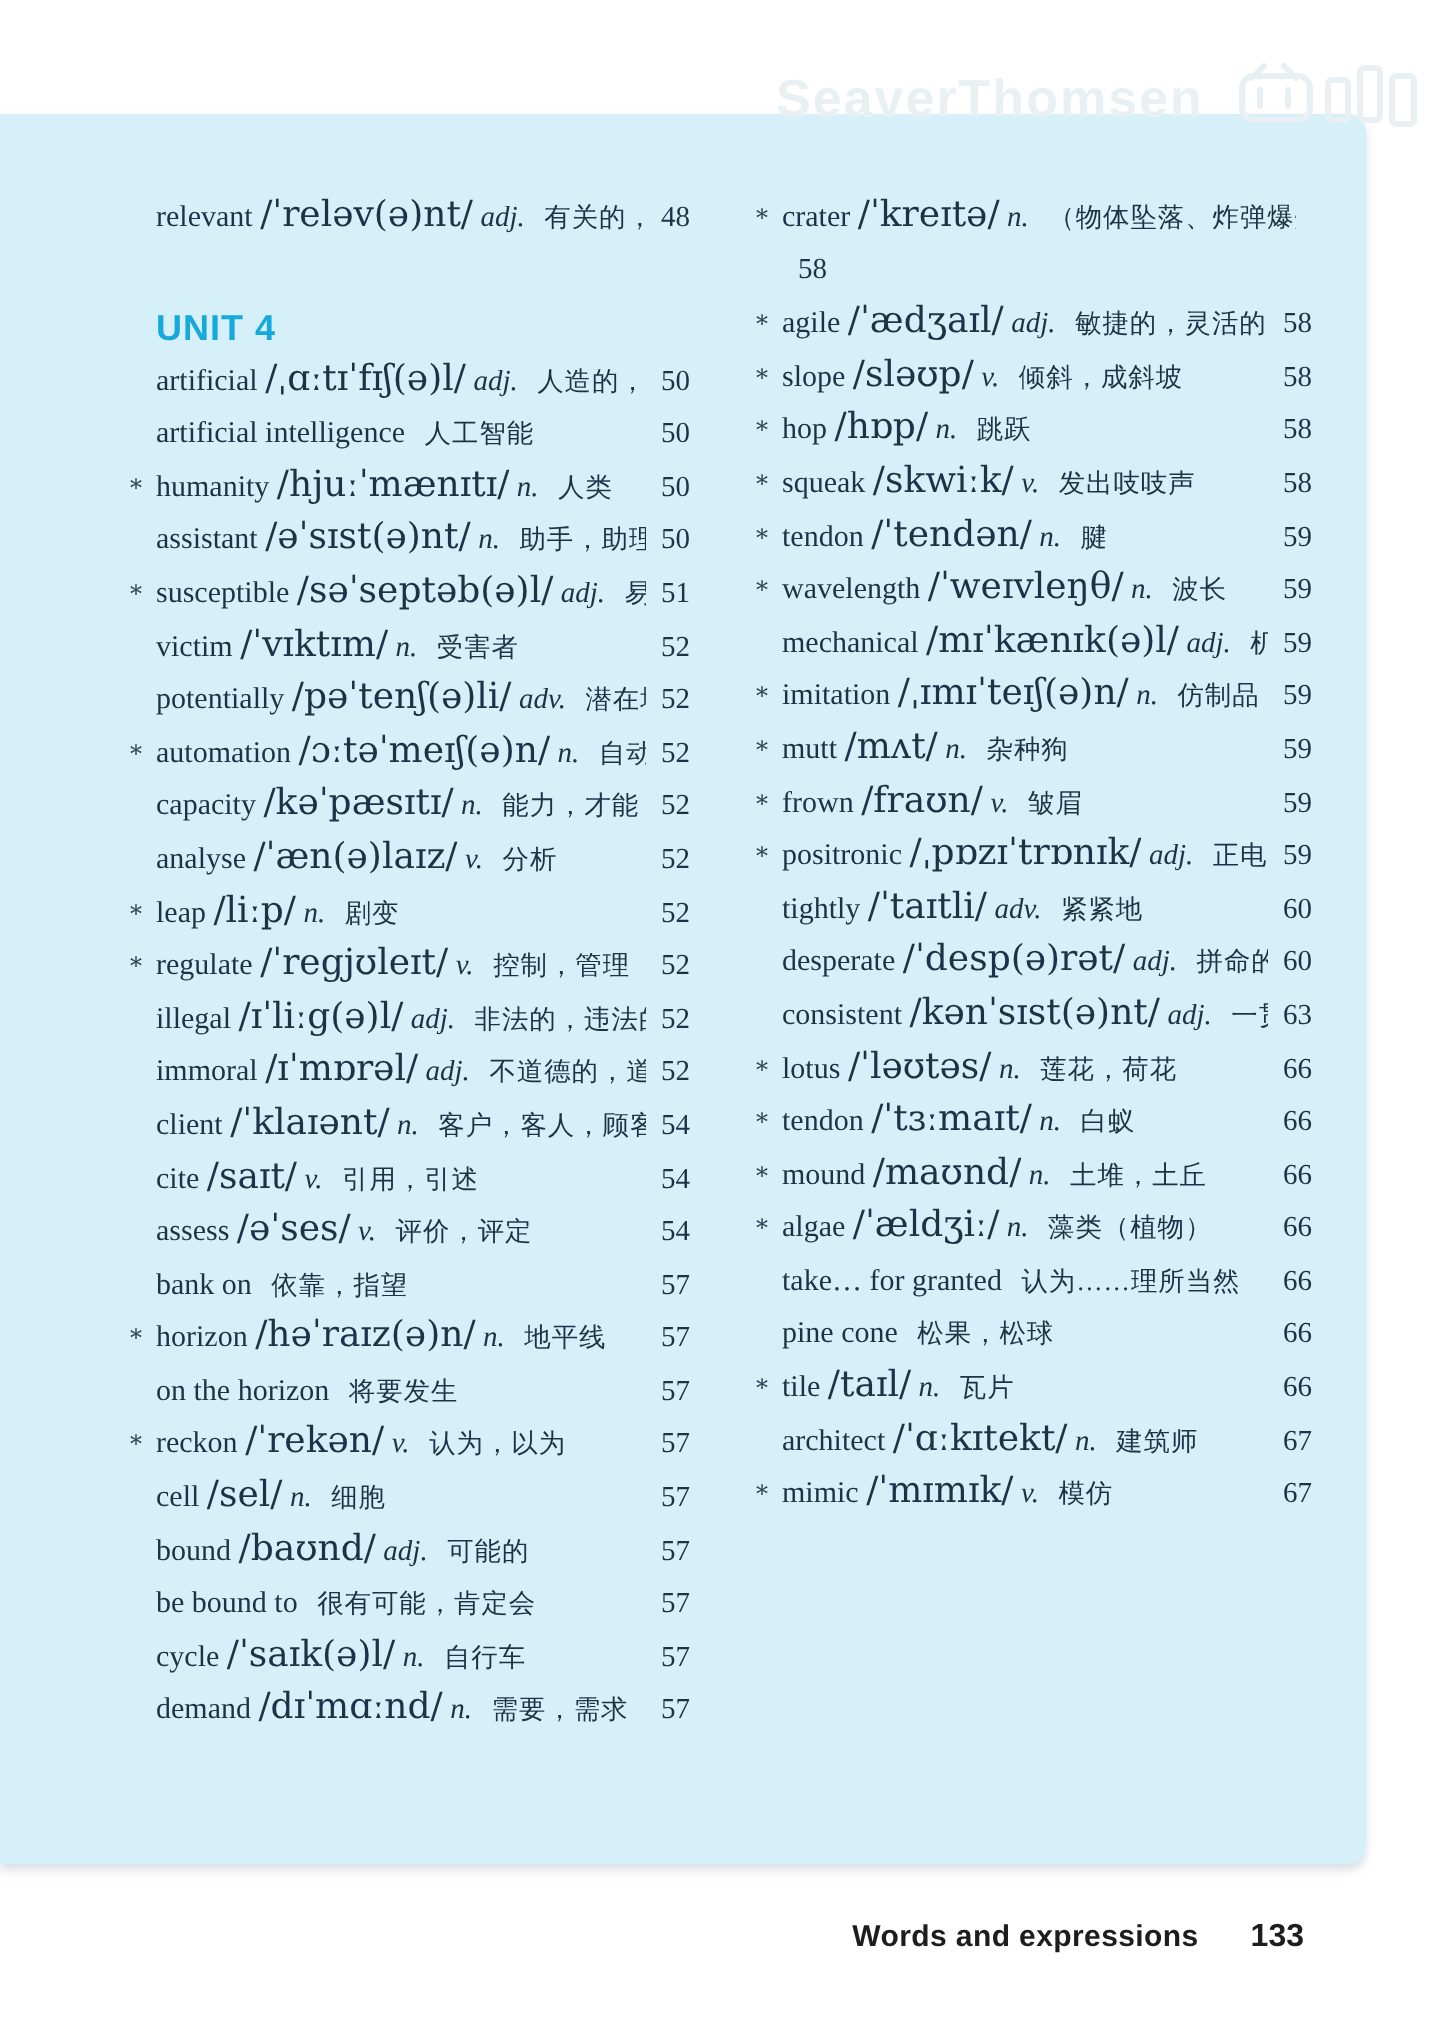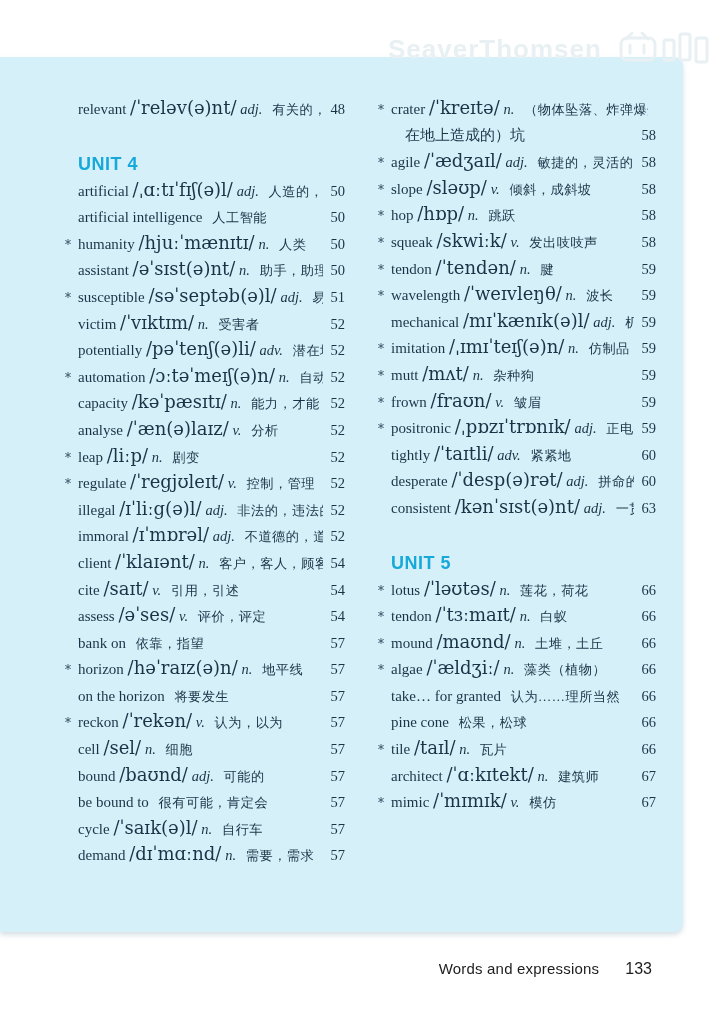--- a/index.html
+++ b/index.html
@@ -115,21 +115,21 @@
     color: #17a9da;
   }
   .footer {
     position: absolute;
     top: 960px;
     right: 68px;
     display: flex;
     align-items: baseline;
     gap: 26px;
     font-family: "Liberation Sans", sans-serif;
-    font-weight: normal;
+    font-weight: bold;
     color: #1d1d1d;
   }
   .footer .footer-label { font-size: 15px; letter-spacing: 0.2px; }
   .footer .footer-page  { font-size: 16px; }
 </style>
 </head>
 <body>
 
 <div class="page">
 
@@ -455,21 +455,20 @@
       <span class="word">crater</span>
       <span class="phon">/ˈkreɪtə/</span>
       <span class="pos">n.</span>
       <span class="def">（物体坠落、炸弹爆炸等</span>
     </span>
     <span class="pagenum"></span>
   </div>
 
   <div class="row">
     <span class="star"></span>
-    <span class="entry-text cont-text">在地上造成的）坑</span>
     <span class="pagenum">58</span>
   </div>
 
   <div class="row">
     <span class="star">*</span>
     <span class="entry-text">
       <span class="word">agile</span>
       <span class="phon">/ˈædʒaɪl/</span>
       <span class="pos">adj.</span>
       <span class="def">敏捷的，灵活的</span>
@@ -615,21 +614,20 @@
     <span class="star"></span>
     <span class="entry-text">
       <span class="word">consistent</span>
       <span class="phon">/kənˈsɪst(ə)nt/</span>
       <span class="pos">adj.</span>
       <span class="def">一贯的，一致的</span>
     </span>
     <span class="pagenum">63</span>
   </div>
 
-  <div class="unit-heading"><span class="unit-text">UNIT 5</span></div>
 
   <div class="row">
     <span class="star">*</span>
     <span class="entry-text">
       <span class="word">lotus</span>
       <span class="phon">/ˈləʊtəs/</span>
       <span class="pos">n.</span>
       <span class="def">莲花，荷花</span>
     </span>
     <span class="pagenum">66</span>

